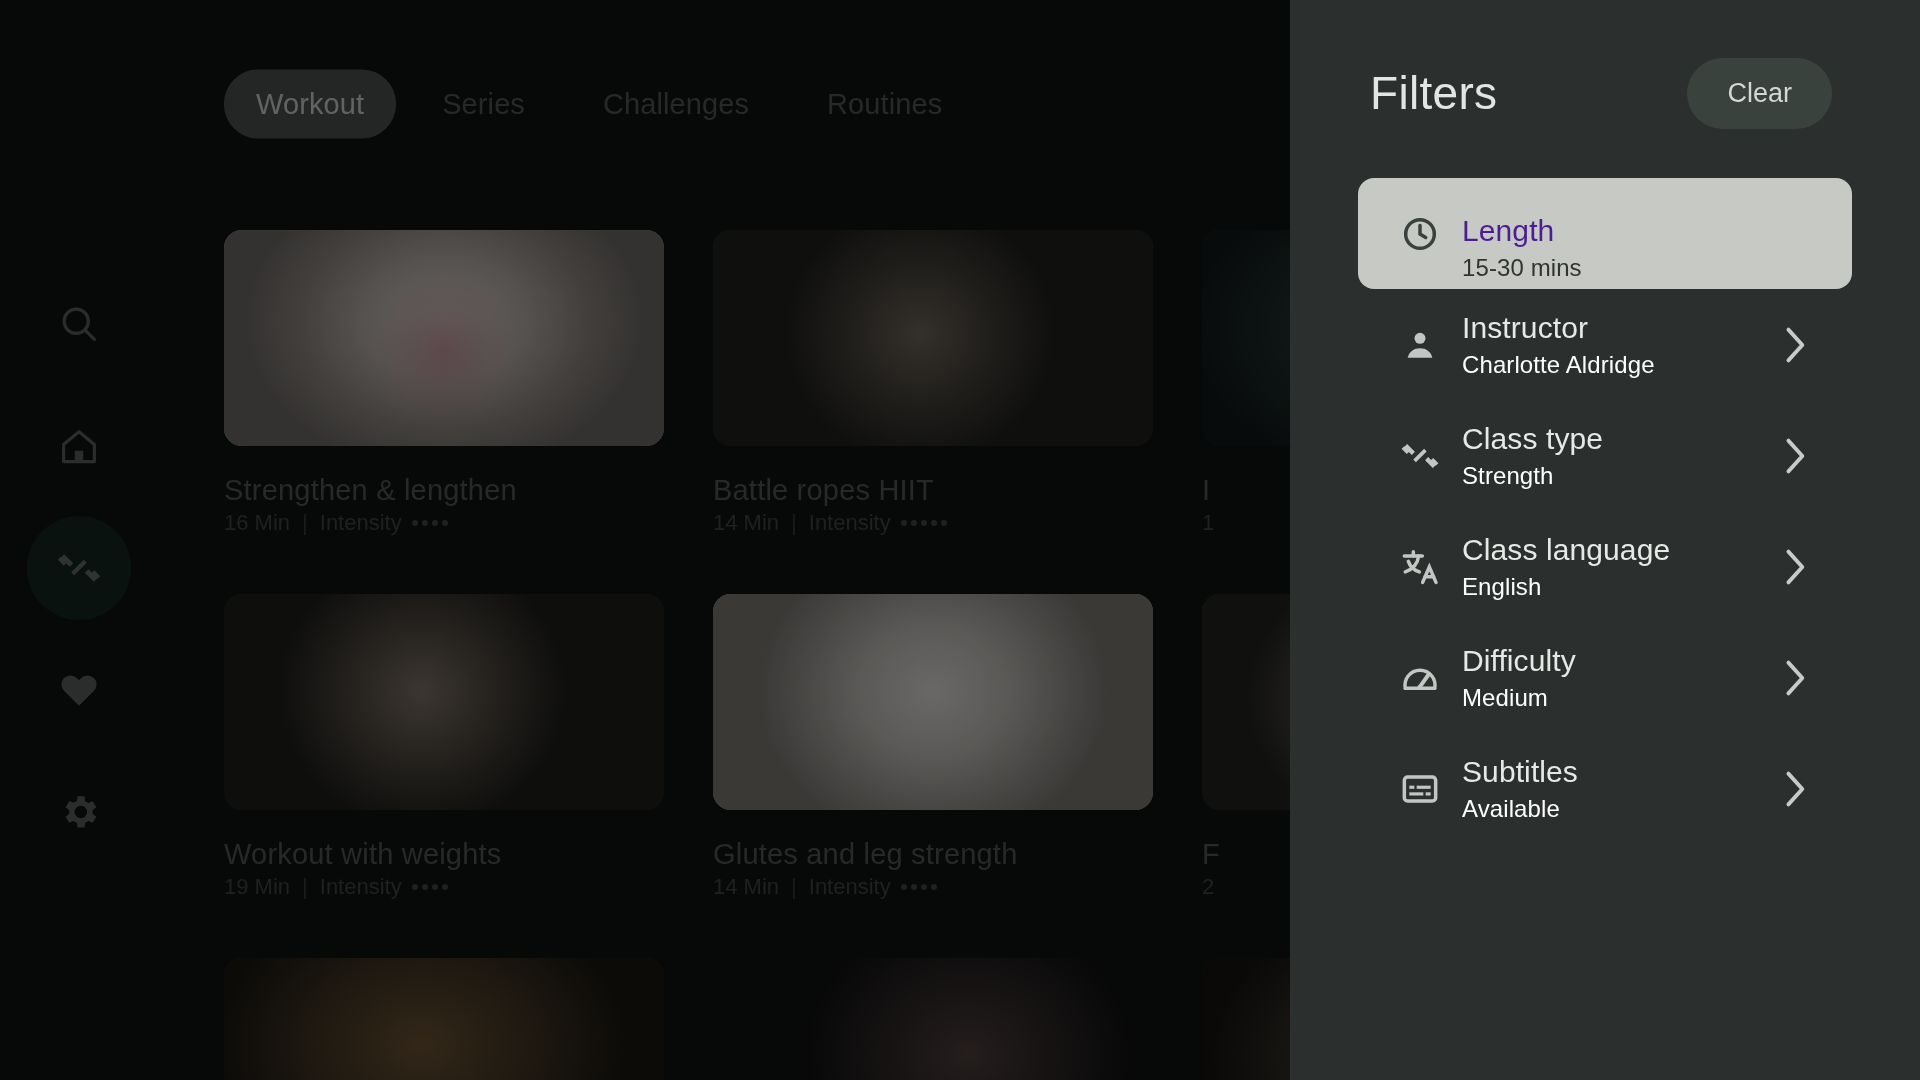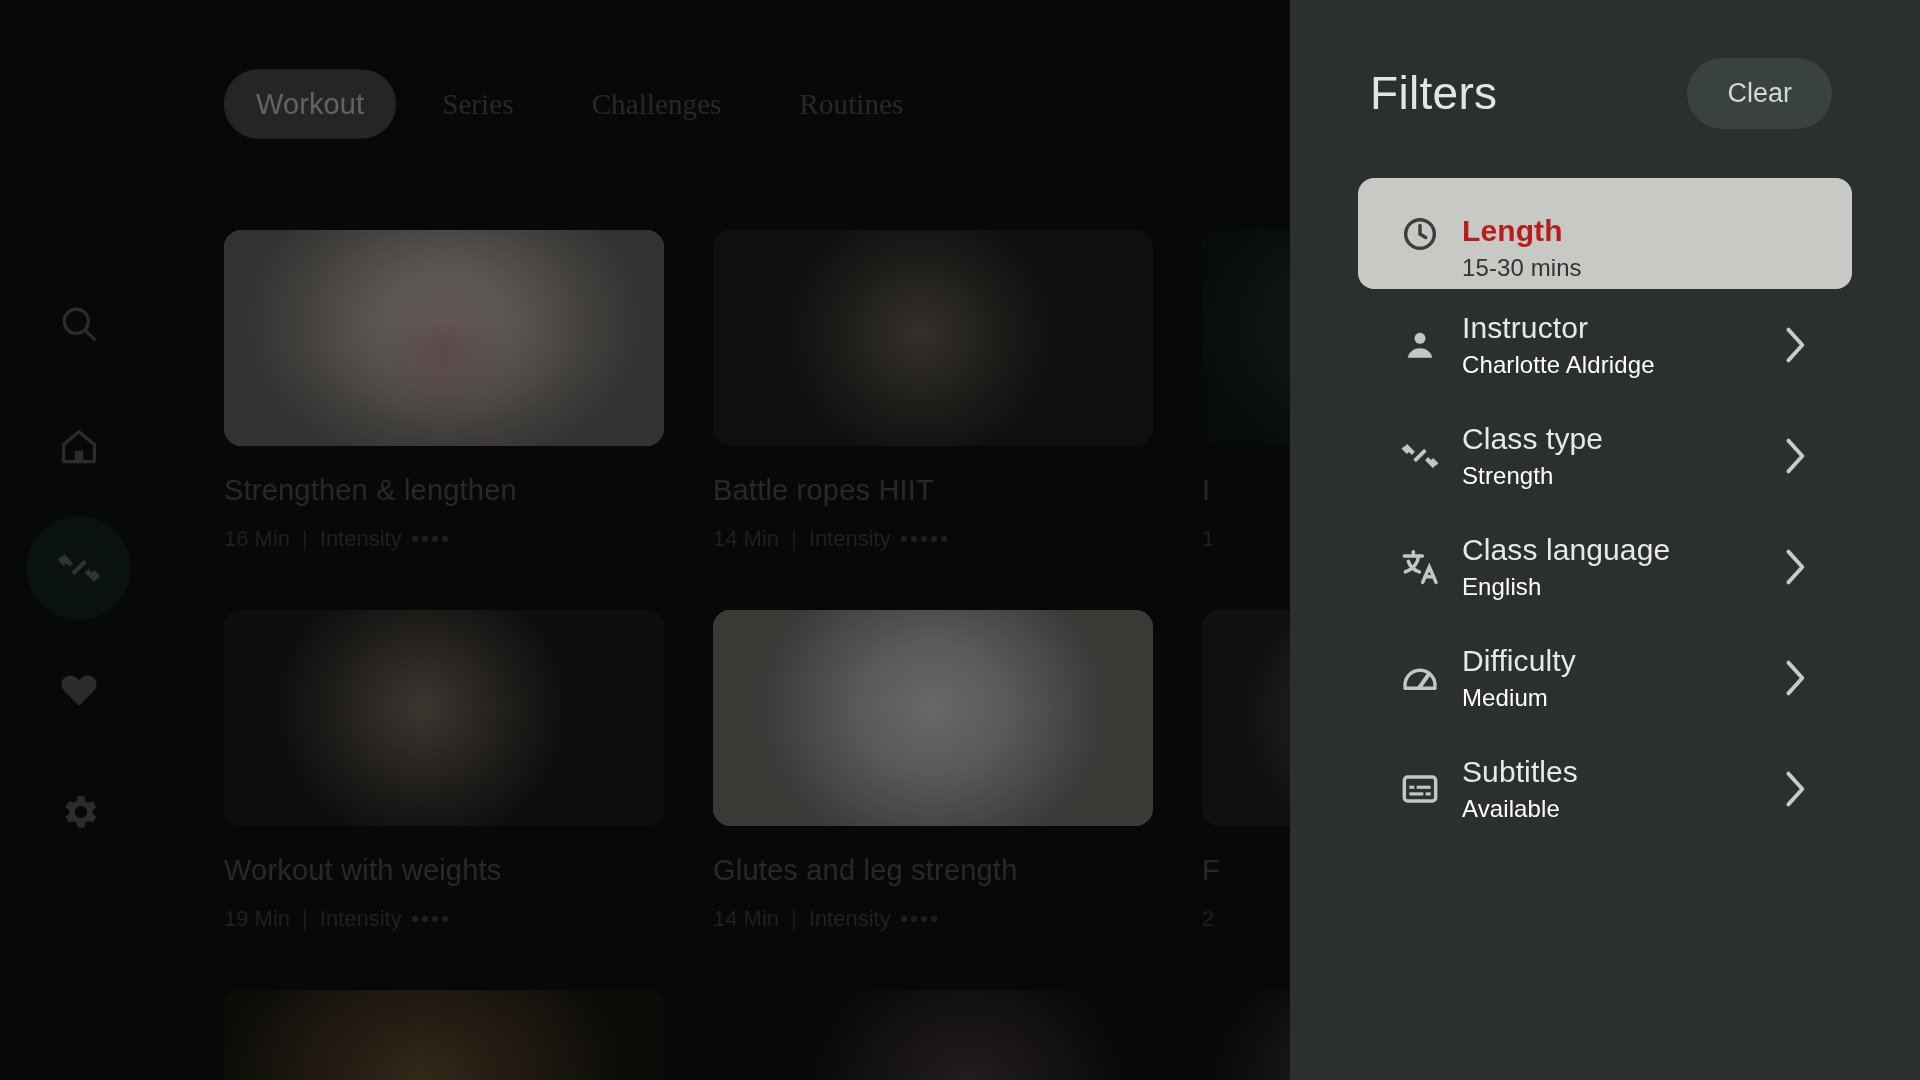--- a/index.html
+++ b/index.html
@@ -33,40 +33,40 @@
   #tabs {
     position:absolute; left:224px; top:104px;
     display:flex; align-items:center; gap:0;
     transform:translateY(-50%);
   }
   .tab {
     font-size:29px; color:#4e524f; letter-spacing:.1px;
     padding:18px 32px; border-radius:34px; white-space:nowrap;
   }
   .tab.active { background:#4a4d4b; color:#cfd2d0; }
-  .tab:not(.active){ margin-left:14px;font-family:Liberation Serif, serif; }
+  .tab:not(.active){ margin-left:14px; }
 
   
   #grid {
     position:absolute; left:224px; top:230px;
     display:grid; grid-template-columns:repeat(3, 440px);
     column-gap:49px; row-gap:58px;
   }
   .card { width:440px; }
   .thumb {
     width:440px; height:216px; border-radius:18px; overflow:hidden;
     position:relative; background:#16191a;
   }
   .thumb .img { position:absolute; inset:0; }
   .card-title {
     margin-top:28px; font-size:29px; color:#4f534f; letter-spacing:.2px;
     white-space:nowrap; overflow:hidden;
   }
   .card-meta {
-    margin-top:19px; font-size:22px; color:#3c403d;
+    margin-top:3px; font-size:22px; color:#3c403d;
     display:flex; align-items:center; gap:0; white-space:nowrap;
   }
   .card-meta .sep { margin:0 12px; color:#323633; }
   .dots { display:inline-flex; gap:4px; margin-left:10px; align-items:center; }
   .dots i { width:6px; height:6px; border-radius:50%; background:#3c403d; display:block; }
 
   
   .t1 { background:
       radial-gradient(ellipse 45% 70% at 50% 42%, #d8cfc9 0%, #b9aea8 40%, #8f8782 70%, #6e6763 100%),
       linear-gradient(180deg,#b9b2ac,#9a938e); }
@@ -125,21 +125,21 @@
   }
   .frow.selected { background:#c6c9c4; }
   .frow-ic { width:62px; flex:0 0 62px; display:flex; align-items:center; }
   .frow-ic svg { display:block; }
   .ic-stroke { stroke:#c3c7c3; fill:none; stroke-width:2.1; }
   .ic-fill { fill:#c3c7c3; }
   .frow.selected .ic-stroke { stroke:#3a403d; }
   .frow-text { flex:1; display:flex; flex-direction:column; gap:6px; }
   .frow-label { font-size:30px; color:#e6e9e6; font-weight:400; letter-spacing:.1px; }
   .frow-value { font-size:24px; color:#ffffff; letter-spacing:.1px; }
-  .frow.selected .frow-label { color:#b91c1c; font-weight:700;margin-top:28px; }
+  .frow.selected .frow-label { color:#4c1d95; font-weight:400;margin-top:28px; }
   .frow.selected .frow-value { color:#303533; }
   .chev { width:30px; flex:0 0 30px; display:flex; justify-content:flex-end; }
   .chev svg { display:block; }
 </style>
 </head>
 <body>
 
 <div id="app">
 
   <div id="content-layer">

